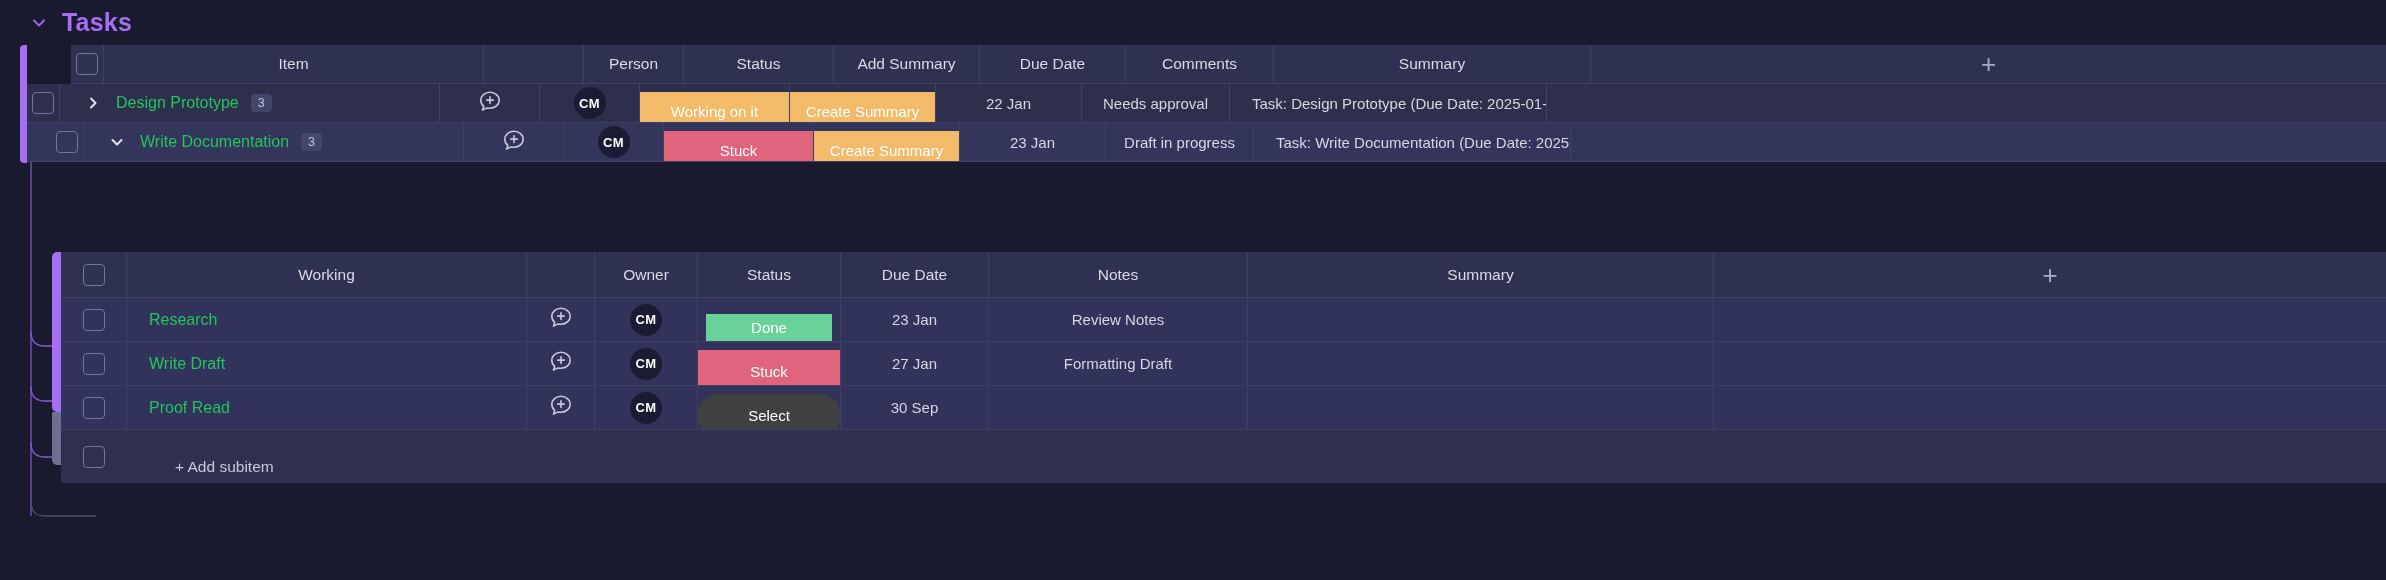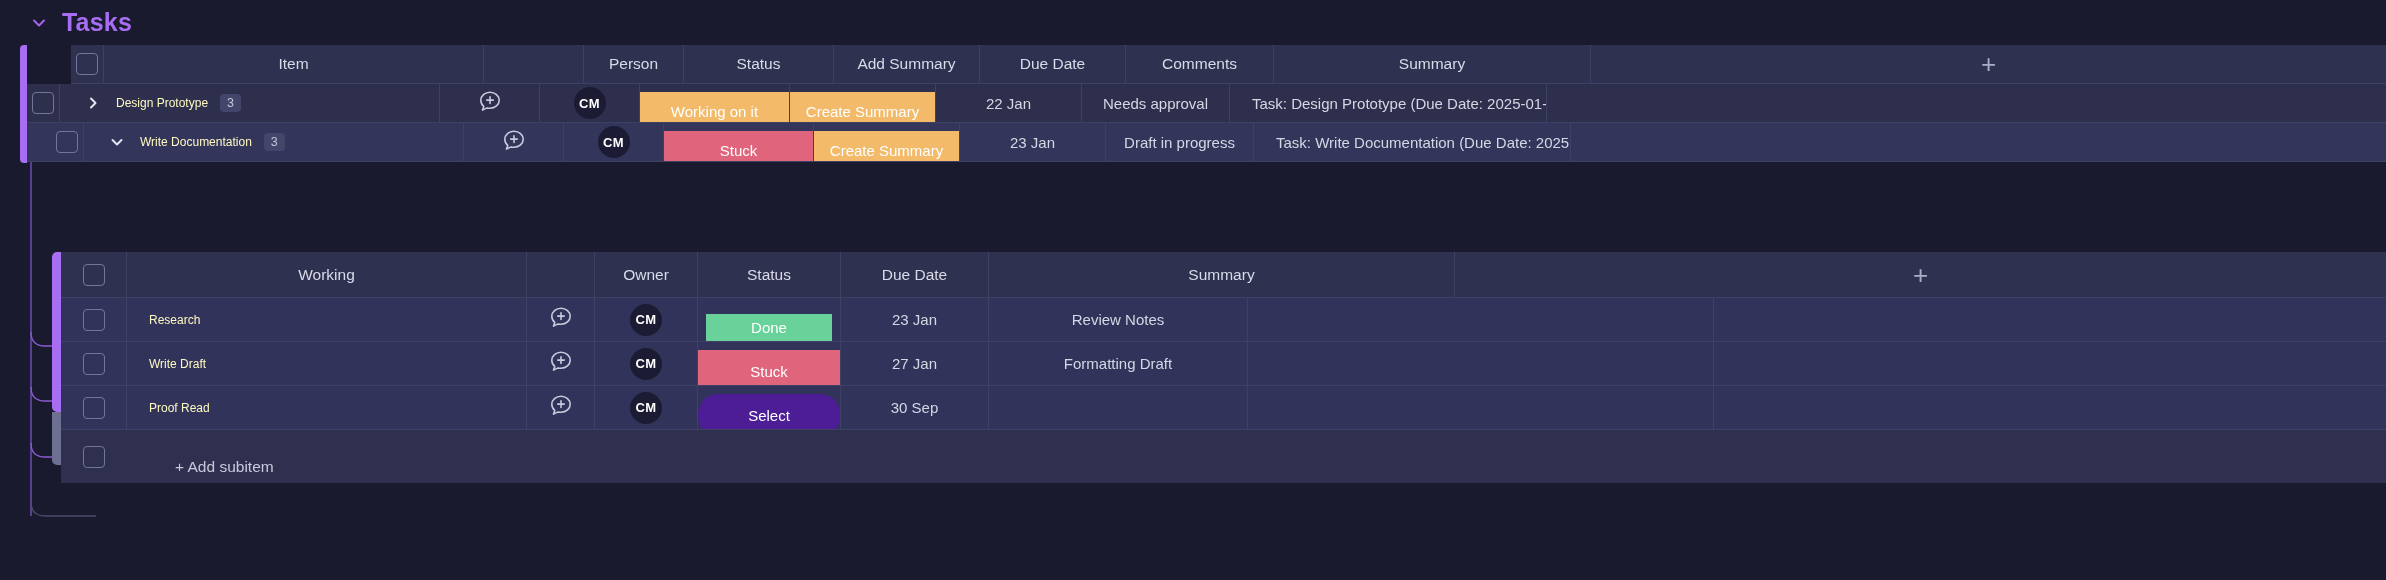--- a/index.html
+++ b/index.html
@@ -94,21 +94,21 @@
   }
 
   .twisty {
     width: 22px; height: 22px;
     display: inline-flex; align-items: center; justify-content: center;
     color: #e3e5f0;
     margin-right: 12px;
     cursor: pointer;
     flex: 0 0 22px;
   }
-  .item-name { color: #fef9c3; font-size: 12px; }
+  .item-name { color: #22c55e; font-size: 16px; }
   .count-badge {
     display: inline-block;
     margin-left: 12px;
     background: #43456b;
     color: #c3c6da;
     font-size: 12.5px;
     border-radius: 4px;
     padding: 2px 7px;
     line-height: 1.15;
   }
@@ -130,21 +130,21 @@
     width: 100%; height: 100%;
     display: flex; align-items: center; justify-content: center;
     font-size: 15px;
     color: #ffffff;
     cursor: pointer;
     margin-top: 16px;
   }
   .pill-working { background: #f3ba6a; }
   .pill-stuck   { background: #e0647c; }
   .pill-done    { background: #68d29a; }
-  .pill-select  { background: #4c1d95; border-radius: 20px; }
+  .pill-select  { background: #404040; border-radius: 20px; }
   .pill-create  { background: #f3ba6a; }
 
   .plus-glyph {
     color: #a9adc6;
     font-size: 26px;
     line-height: 1;
     font-weight: 300;
     cursor: pointer;
   }
   .head-label { color: #d9dbe8; font-size: 15.5px; }
@@ -351,20 +351,23 @@
         <div class="cell s-chat"></div>
         <div class="cell s-owner">
           <span class="head-label">Owner</span>
         </div>
         <div class="cell s-status">
           <span class="head-label">Status</span>
         </div>
         <div class="cell s-due">
           <span class="head-label">Due Date</span>
         </div>
+        <div class="cell s-notes">
+          <span class="head-label">Notes</span>
+        </div>
         <div class="cell s-summary">
           <span class="head-label">Summary</span>
         </div>
         <div class="cell s-plus">
           <span class="plus-glyph">+</span>
         </div>
       </div>
 
       <div class="sub-row body">
         <div class="cell s-check">

